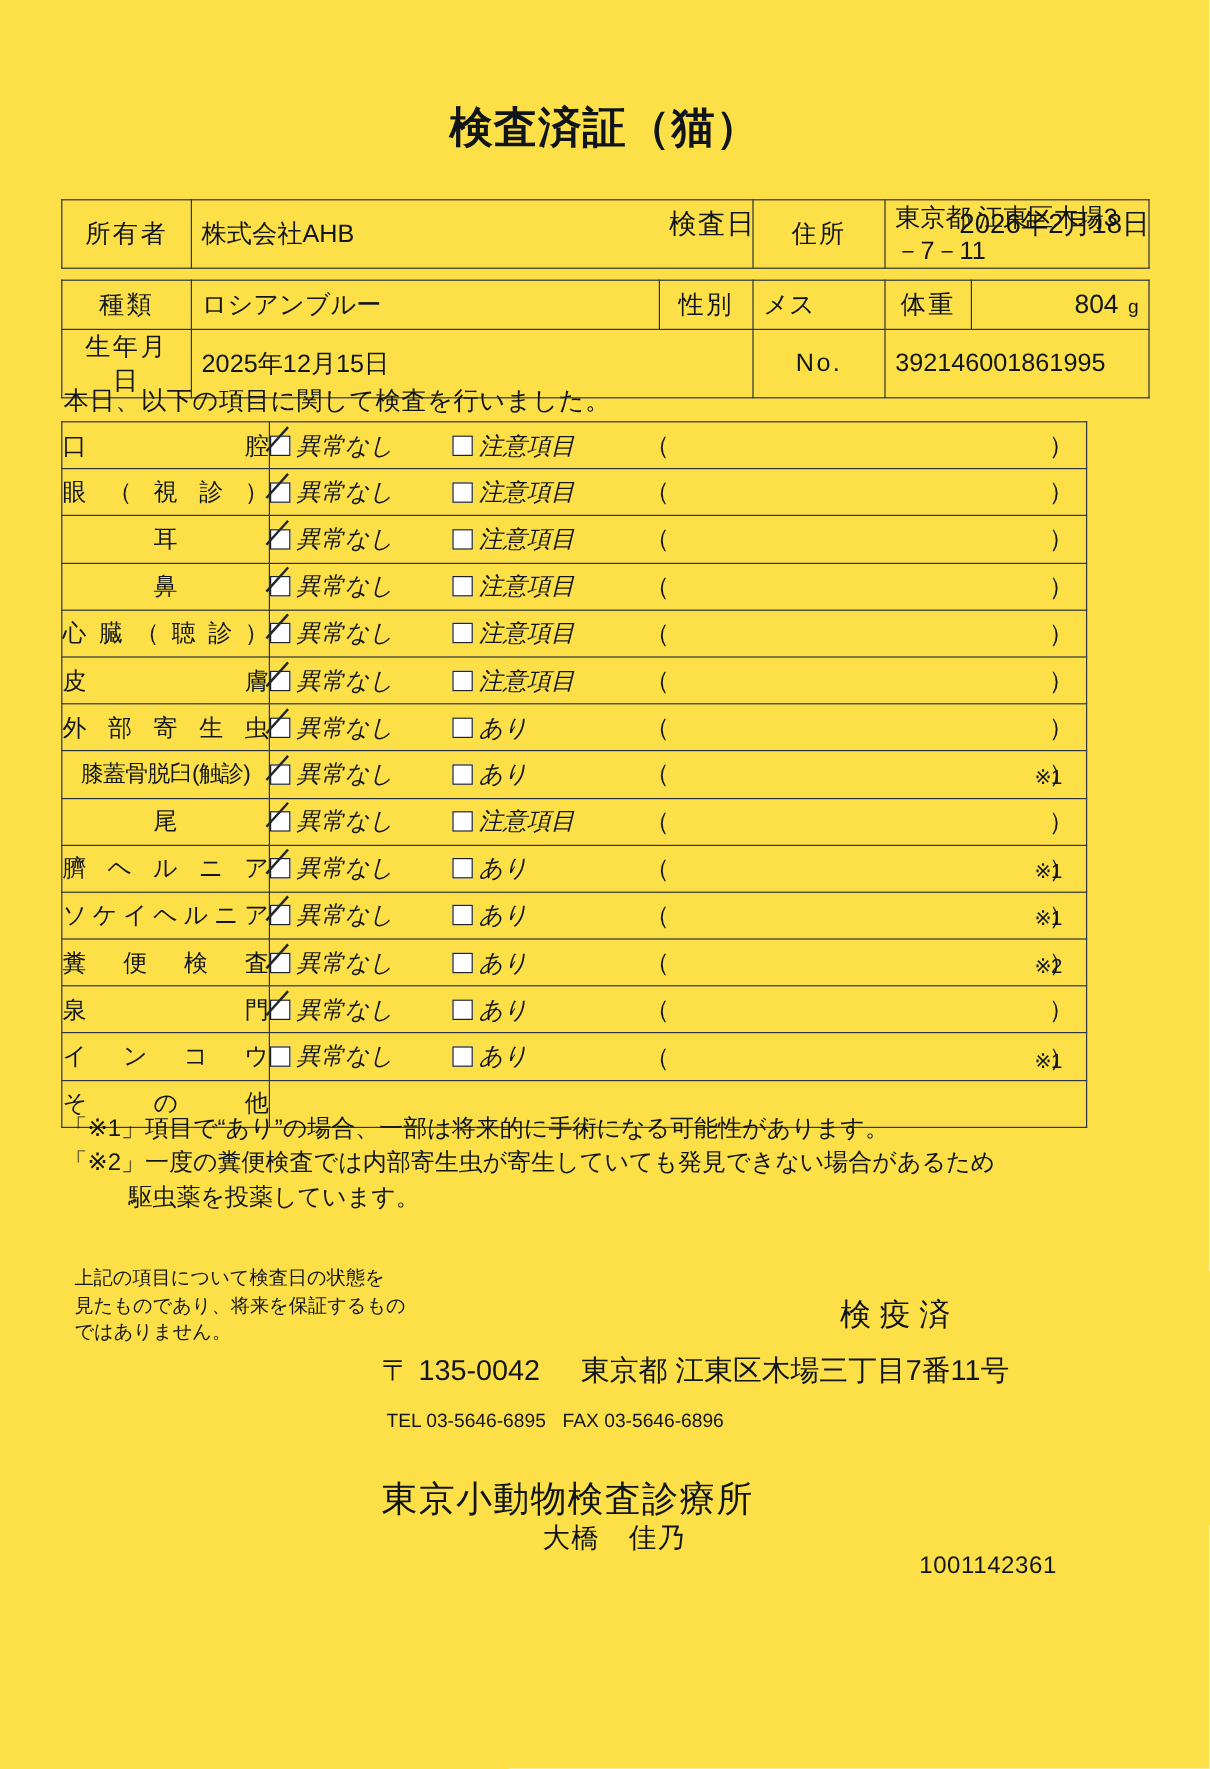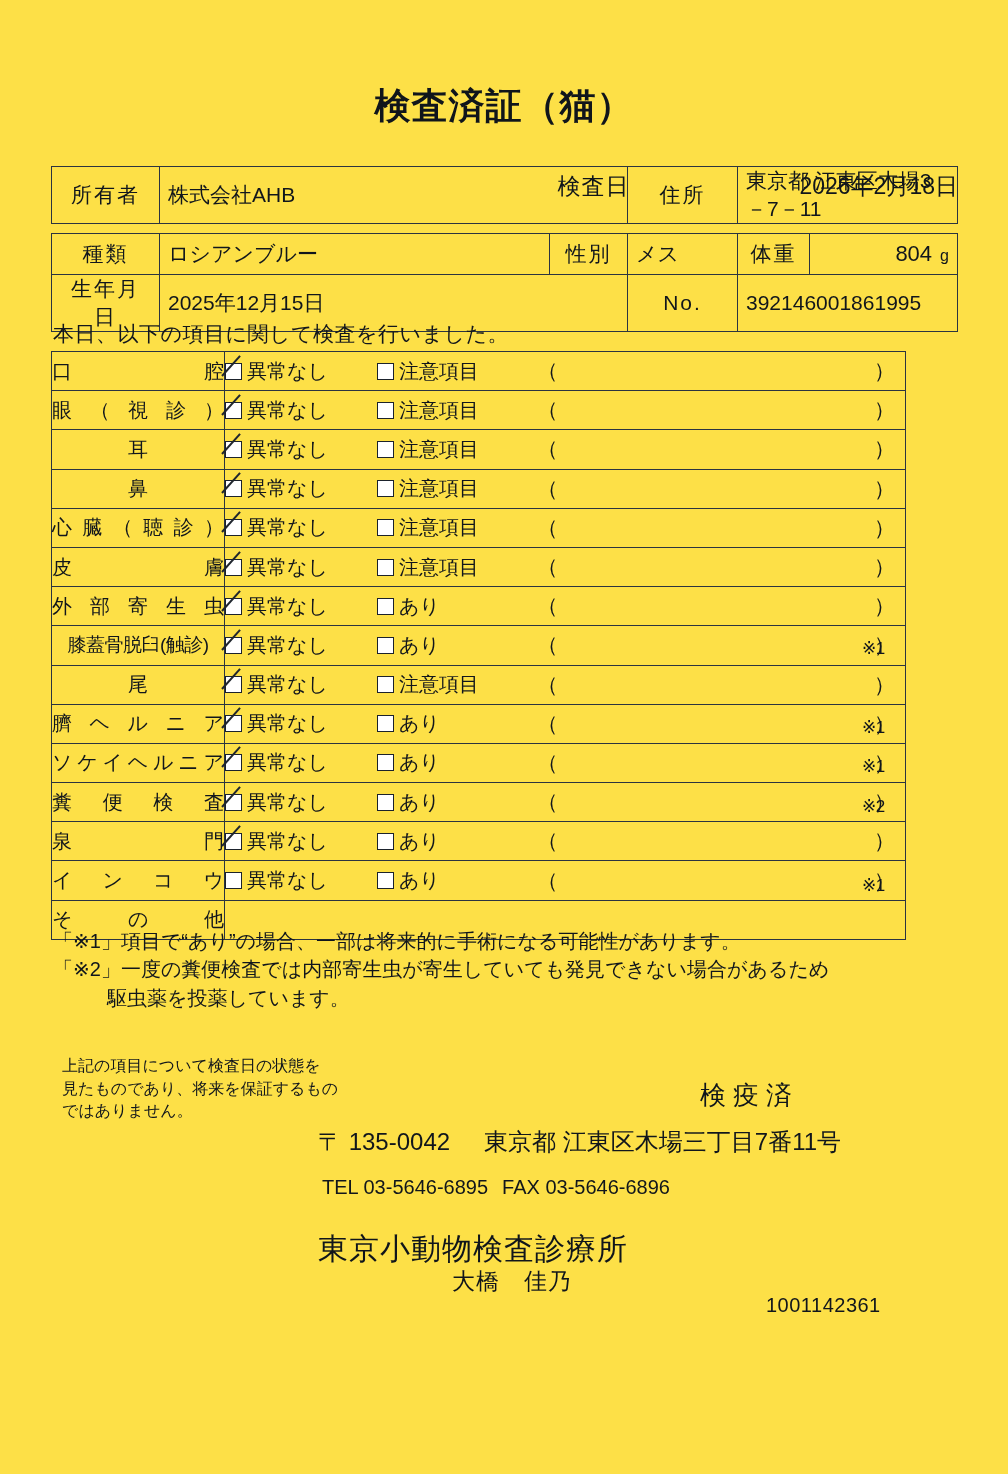--- a/index.html
+++ b/index.html
@@ -163,21 +163,21 @@
     content: "";
     position: absolute;
     left: -4px;
     top: 11px;
     width: 27px;
     height: 0;
     border-top: 2.1px solid #20262e;
     transform: rotate(-48deg);
     transform-origin: left center;
   }
-  .opt-label { font-size: 20px; letter-spacing: 0px; }
+  .opt-label { font-size: 20px; letter-spacing: 0px; font-style: italic; }
 
   .paren-open {
     position: absolute;
     left: 312px;
     font-size: 21px;
     color: #11161c;
   }
   .paren-close {
     position: absolute;
     right: 10px;
@@ -230,21 +230,21 @@
     top: 1126px;
     font-size: 24px;
     color: #11161c;
     white-space: nowrap;
   }
   .addr-zip { margin-right: 34px; }
   .tel-line {
     position: absolute;
     left: 322px;
     top: 1176px;
-    font-size: 20px;
+    font-size: 16px;
     color: #11161c;
     white-space: nowrap;
   }
   .tel-gap { display: inline-block; width: 14px; }
 
   .clinic-name {
     position: absolute;
     left: 318px;
     top: 1229px;
     font-size: 30px;

